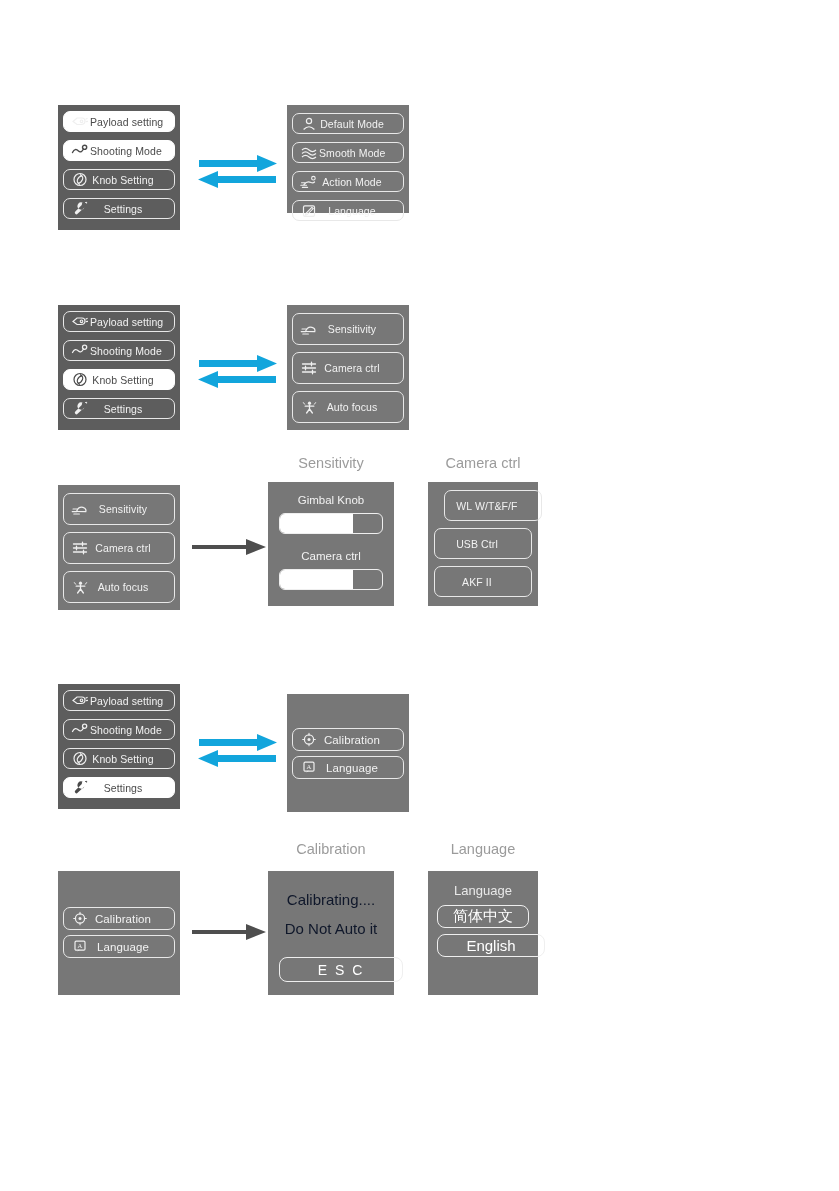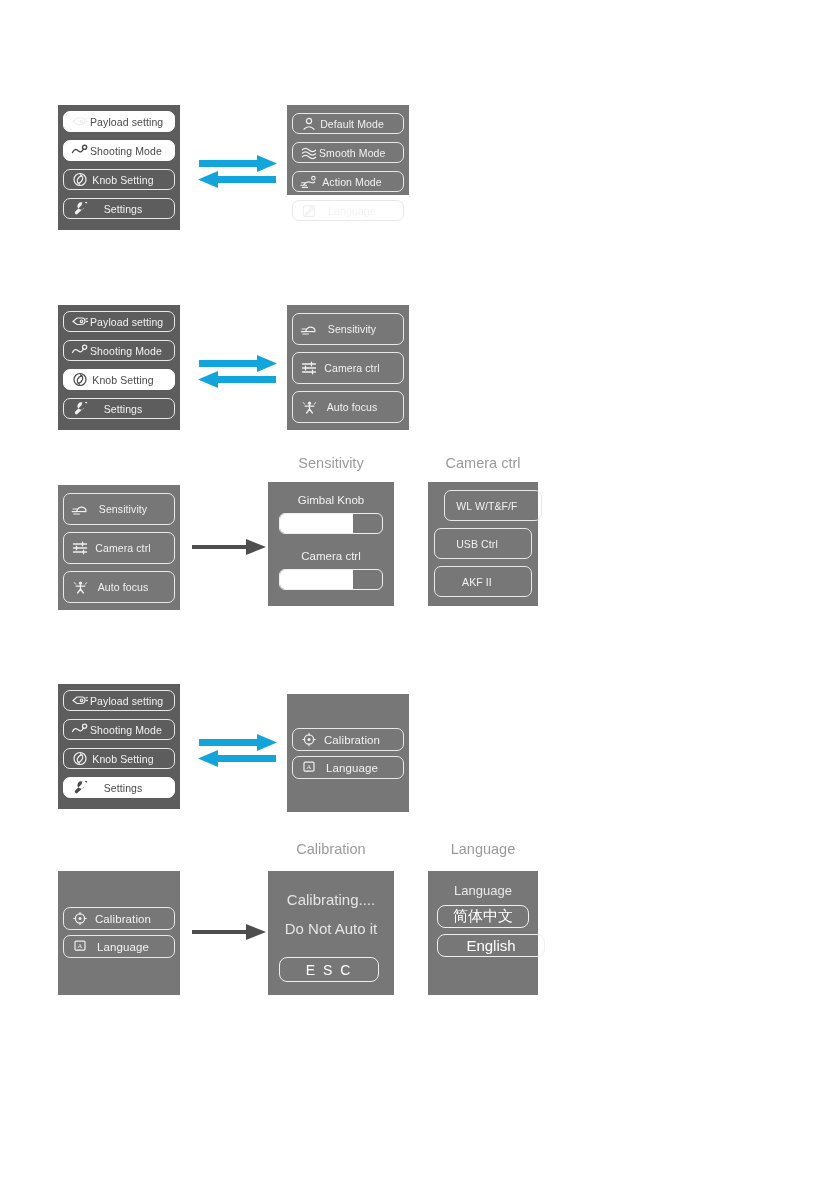--- a/index.html
+++ b/index.html
@@ -80,21 +80,21 @@
     background:transparent;
   }
   .slider .fill{
     height:100%;
     background:#ffffff;
   }
 
   
   .calib-line{
     position:absolute;
-    color:#e5e5e5;
+    color:#0f172a;
     font-size:15px;
     white-space:nowrap;
     text-align:center;
   }
 
   .lang-title{
     position:absolute;
     color:#e9e9e9;
     font-size:13px;
     text-align:center;
@@ -166,21 +166,21 @@
     </div>
   </div>
 
   <div class="arrow" style="left:195px;top:148px;width:85px;height:42px;">
     <svg width="85" height="42" viewBox="0 0 85 42">
       <path d="M4 12 H62 V7 L82 15.5 L62 24 V19 H4 Z" fill="#12A5DC"></path>
       <path d="M81 28 H23 V23 L3 31.5 L23 40 V35 H81 Z" fill="#12A5DC"></path>
     </svg>
   </div>
 
-  <div class="panel" style="left:287px;top:105px;width:122px;height:90px;">
+  <div class="panel" style="left:287px;top:105px;width:122px;height:108px;">
     <div class="pill" style="left:5px;top:8px;width:112px;height:21px;">
       <span class="ico">
         <svg width="18" height="14" viewBox="0 0 18 14">
             <circle cx="9" cy="4" r="2.6" fill="none" stroke="#efefef" stroke-width="1.2"></circle>
             <path d="M3.6 12.5 Q9 7 14.4 12.5" fill="none" stroke="#efefef" stroke-width="1.2"></path>
           </svg>
       </span>
       <span class="lbl">Default Mode</span>
     </div>
     <div class="pill" style="left:5px;top:37px;width:112px;height:21px;">
@@ -453,21 +453,21 @@
 
   <div class="arrow" style="left:190px;top:915px;width:78px;height:34px;">
     <svg width="78" height="34" viewBox="0 0 78 34">
       <path d="M2 15 H56 V9 L76 17 L56 25 V19 H2 Z" fill="#4e4e4e"></path>
     </svg>
   </div>
 
   <div class="panel" style="left:268px;top:871px;width:126px;height:124px;">
     <div class="calib-line" style="left:0px;top:20px;width:126px;">Calibrating....</div>
     <div class="calib-line" style="left:0px;top:49px;width:126px;">Do Not Auto it</div>
-    <div class="esc-pill" style="left:11px;top:86px;width:100px;height:25px;">E S C</div>
+    <div class="esc-pill" style="left:11px;top:86px;width:124px;height:25px;">E S C</div>
   </div>
 
   <div class="panel" style="left:428px;top:871px;width:110px;height:124px;">
     <div class="lang-title" style="left:0px;top:12px;width:110px;">Language</div>
     <div class="lang-pill" style="left:9px;top:34px;width:92px;height:23px;">简体中文</div>
     <div class="lang-pill" style="left:9px;top:63px;width:108px;height:23px;">English</div>
   </div>
 
 </div>
 

